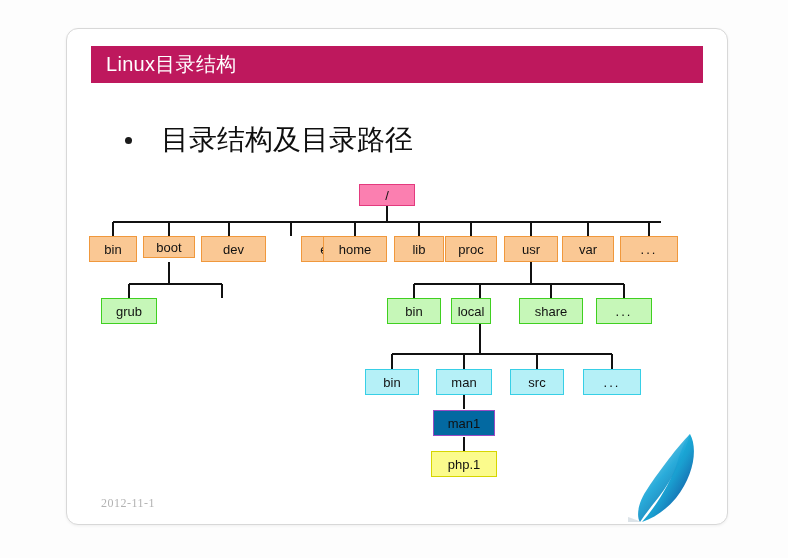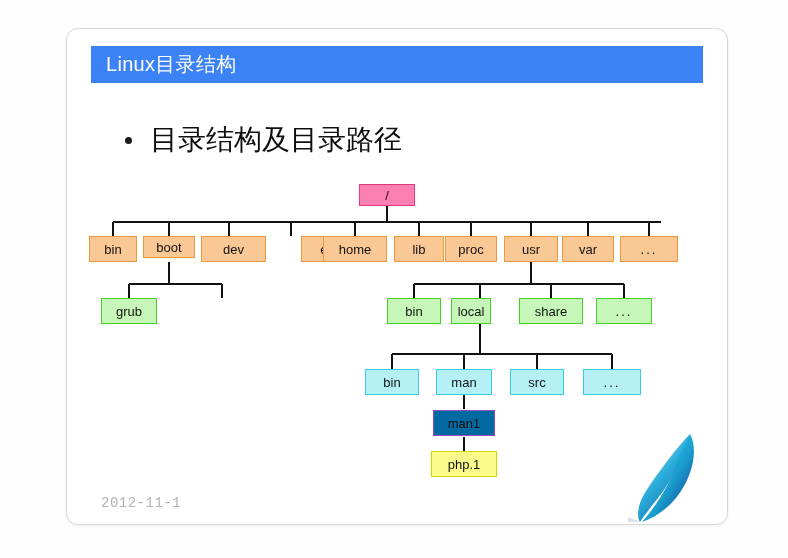--- a/index.html
+++ b/index.html
@@ -32,38 +32,39 @@
     box-shadow: 0 1px 3px rgba(0,0,0,0.06);
     overflow: hidden;
   }
   
   #title-bar {
     position: absolute;
     left: 24px;
     top: 17px;
     width: 612px;
     height: 37px;
-    background: #3b82f6;
+    background: #be185d;
     display: flex;
     align-items: center;
   }
   #title-text {
     color: #ffffff;
     font-size: 20px;
     padding-left: 15px;
     letter-spacing: 0.3px;
     white-space: nowrap;
   }
   
   #bullet-row {
     position: absolute;
     left: 58px;
     top: 92px;
     display: flex;
     align-items: center;
+    gap: 11px;
   }
   #bullet-dot {
     width: 7px;
     height: 7px;
     background: #1a1a1a;
     border-radius: 50%;
     margin-right: 18px;
     flex: 0 0 auto;
   }
   #bullet-text {
@@ -102,23 +103,23 @@
   .node.lvl2   { background: #c6f7b8; border-color: #3fd020; }
   .node.lvl3   { background: #b5f0f7; border-color: #37cfe6; }
   .node.lvl4   { background: #0369a1; border-color: #9a4cc4; justify-content: center; }
   .node.lvl5   { background: #fbfb8c; border-color: #d6d600; }
   .node .dots  { letter-spacing: 2px; font-size: 13px; }
   
   #slide-date {
     position: absolute;
     left: 34px;
     bottom: 13px;
-    font-size: 14px;
+    font-size: 12px;
     color: #b2b2b2;
-    font-family: Liberation Mono, monospace;
+    font-family: Liberation Serif, serif;
     letter-spacing: 0.5px;
   }
   
   #page-curl {
     position: absolute;
     left: 628px;
     top: 432px;
     width: 102px;
     height: 100px;
     pointer-events: none;

